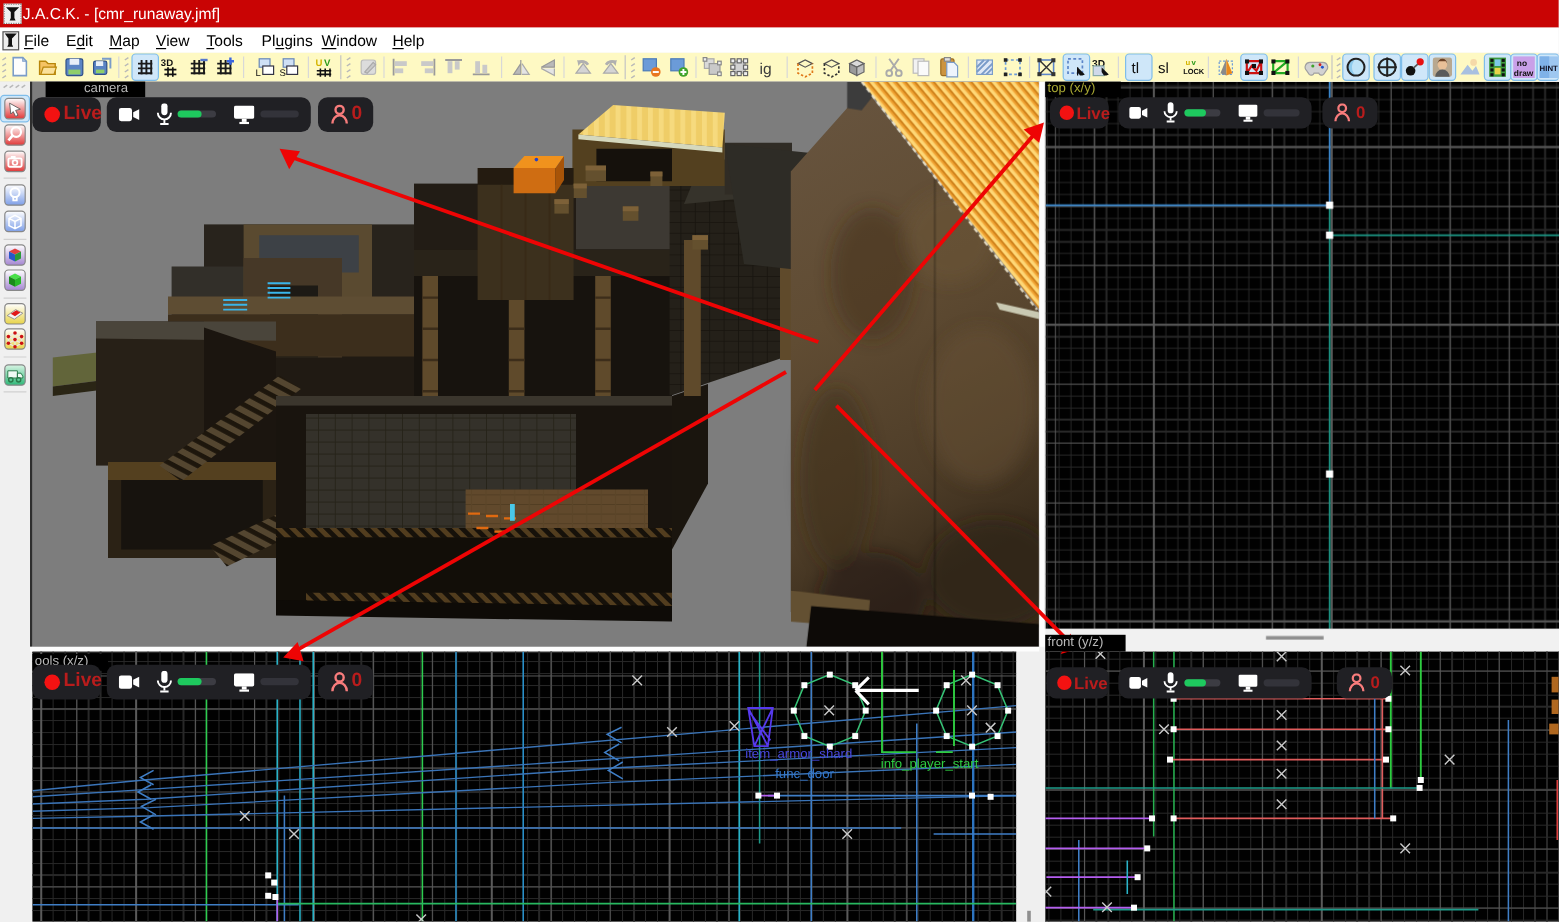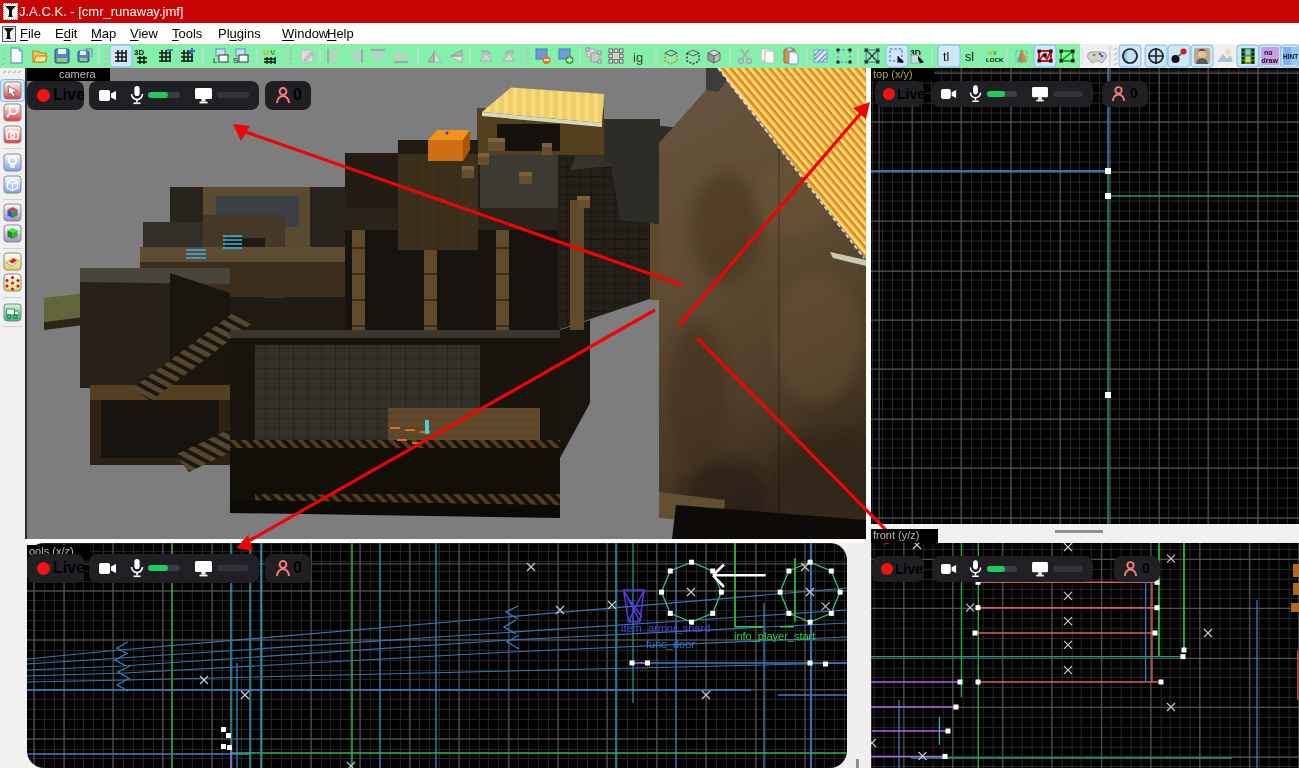--- a/index.html
+++ b/index.html
@@ -5,25 +5,25 @@
   html,body{margin:0;padding:0;}
   body{width:1299px;height:768px;overflow:hidden;background:#f0f0f0;
        font-family:"Liberation Sans",sans-serif;position:relative;}
   .abs{position:absolute;}
   #titlebar{left:0;top:0;width:1299px;height:23px;background:#c90404;}
   #titlebar .ticon{left:3px;top:3px;width:13px;height:15px;background:#f0f0f0;border:1px dotted #888;}
   #titlebar .ttext{left:19px;top:0;height:23px;line-height:24px;color:#fff;font-size:13px;}
   #menubar{left:0;top:23px;width:1299px;height:21px;background:#ffffff;text-decoration:underline;}
   #menubar .mi{top:0;height:21px;line-height:22px;font-size:13px;color:#000;}
   #menubar .micon{left:2px;top:3px;width:12px;height:14px;background:#eee;border:1px solid #555;}
-  #toolbar{left:0;top:44px;width:1080px;height:24px;background:#86efac;border-bottom:1px solid #e0e0e0;}
+  #toolbar{left:0;top:44px;width:1283px;height:24px;background:#fef9c3;border-bottom:1px solid #e0e0e0;}
   #leftcol{left:0;top:68px;width:25px;height:700px;background:#f0f0f0;}
   #v3d{left:27px;top:68px;width:839px;height:471px;background:#7d7d7d;overflow:hidden;}
   #vtop{left:871px;top:68px;width:428px;height:456px;overflow:hidden;}
-  #vside{left:27px;top:543px;width:820px;height:225px;overflow:hidden;border-radius:17px;}
+  #vside{left:27px;top:543px;width:820px;height:225px;overflow:hidden;}
   #vfront{left:871px;top:543px;width:428px;height:225px;overflow:hidden;}
   .gridbg{background-color:#010101;
     background-image:
       repeating-linear-gradient(to right,#5a5a5a 0 1px,transparent 1px 49.4px),
       repeating-linear-gradient(to bottom,#5a5a5a 0 1px,transparent 1px 49.4px),
       repeating-linear-gradient(to right,#282828 0 1px,transparent 1px 9.88px),
       repeating-linear-gradient(to bottom,#282828 0 1px,transparent 1px 9.88px);}
   #vtop.gridbg{background-position:40.6px 0,0 4.6px,1.08px 0,0 4.6px;}
   #vside.gridbg{background-position:36.5px 0,0 47.4px,6.86px 0,0 7.88px;}
   #vfront.gridbg{background-position:32.3px 0,0 15.8px,2.66px 0,0 5.92px;}
@@ -31,21 +31,21 @@
   #sbtop .thumb{left:184px;top:6px;width:48px;height:3px;background:#8f8f8f;}
   #sbside{left:847px;top:543px;width:24px;height:225px;background:#efefef;}
   #sbside .thumb{left:9px;top:216px;width:3px;height:9px;background:#8f8f8f;}
   #gapv{left:866px;top:68px;width:5px;height:471px;background:#fdfdfd;}
   #gaph{left:25px;top:539px;width:841px;height:4px;background:#fdfdfd;}
   .vlabel{font-size:11px;background:#000;padding:0 3px 1px 2px;white-space:nowrap;}
   
   .ov{position:absolute;}
   .ov .box{position:absolute;background:#202024;border-radius:8px;}
   .ov .live-dot{position:absolute;background:#f31212;border-radius:50%;}
-  .ov .live-txt{position:absolute;color:#000000;font-weight:bold;}
+  .ov .live-txt{position:absolute;color:#b91c1c;font-weight:bold;}
   .ov .bar{position:absolute;border-radius:3px;background:#3c3c43;}
   .ov .barfill{position:absolute;border-radius:3px;background:#1ec95e;}
   .ov svg{position:absolute;}
   .mi u{text-decoration:underline;text-underline-offset:2px;}
 </style>
 </head>
 <body>
 <div class="abs" id="titlebar">
   <div class="abs ticon"><svg width="13" height="15" viewBox="0 0 13 15">
         <path d="M1 2 L12 2 L8 6 L8 11 L9 13 L4 13 L5 11 L5 6 Z" fill="#111"></path>
@@ -55,21 +55,21 @@
 <div class="abs" id="menubar">
   <div class="abs micon"><svg width="12" height="14" viewBox="0 0 12 14">
         <path d="M1 1 L11 1 L7 5 L7 10 L8 12 L3 12 L4 10 L4 5 Z" fill="#111"></path>
       </svg></div>
   <div class="abs mi" style="left:20px;"><u>F</u>ile</div>
   <div class="abs mi" style="left:55px;">E<u>d</u>it</div>
   <div class="abs mi" style="left:91px;"><u>M</u>ap</div>
   <div class="abs mi" style="left:130px;"><u>V</u>iew</div>
   <div class="abs mi" style="left:172px;"><u>T</u>ools</div>
   <div class="abs mi" style="left:218px;">Pl<u>u</u>gins</div>
-  <div class="abs mi" style="left:282px;"><u>W</u>indow</div>
+  <div class="abs mi" style="left:268px;"><u>W</u>indow</div>
   <div class="abs mi" style="left:327px;"><u>H</u>elp</div>
 </div>
 <div class="abs" id="toolbar">
 <svg width="1299" height="24" viewBox="0 0 1299 24" font-family="Liberation Sans">
 <defs>
  <g id="grip">
           <path d="M0 3 l3 -2 M0 8 l3 -2 M0 13 l3 -2 M0 18 l3 -2" stroke="#b8b8b8" stroke-width="1.2" fill="none"></path>
         </g>
  <g id="gridico">
           <path d="M2 5 H14 M2 9 H14 M2 13 H14 M5 2 V14 M9 2 V14 M13 2 V14" stroke="#1a1a1a" stroke-width="1.6" fill="none"></path>
@@ -792,21 +792,21 @@
     <line x1="697" y1="338" x2="888" y2="532"></line>
   </g>
   <g fill="#ee0404" stroke="none">
     <path d="M233 124 L250 126 L241 141 Z"></path>
     <path d="M870 102 L866 119 L853 108 Z"></path>
     <path d="M236 548 L248 535 L253 551 Z"></path>
     <path d="M897 541 L884 545 L892 528 Z"></path>
   </g>
 </svg>
 
-<div class="abs vlabel" style="left:27px;top:68px;color:#b9b9b9;width:48px;height:12px;padding-left:32px;">camera</div>
+<div class="abs vlabel" style="left:38px;top:68px;color:#b9b9b9;width:48px;height:12px;padding-left:32px;">camera</div>
 <div class="abs vlabel" style="left:871px;top:68px;color:#a8a832;width:58px;height:12px;">top (x/y)</div>
 <div class="abs vlabel" style="left:27px;top:545px;color:#b9b9b9;width:58px;height:13px;">ools (x/z)</div>
 <div class="abs vlabel" style="left:871px;top:529px;color:#b9b9b9;width:62px;height:13px;">front (y/z)</div>
 
 <div class="ov" style="left:27px;top:81px;">
   <div class="box" style="left:0;top:0;width:57px;height:29px;"></div>
   <div class="live-dot" style="left:10px;top:8px;width:13px;height:13px;"></div>
   <div class="live-txt" style="left:26px;top:5px;font-size:16px;">Live</div>
   <div class="box" style="left:62px;top:0;width:170px;height:29px;"></div>
   <svg style="left:72px;top:8px;" width="18" height="13" viewBox="0 0 18 13">

